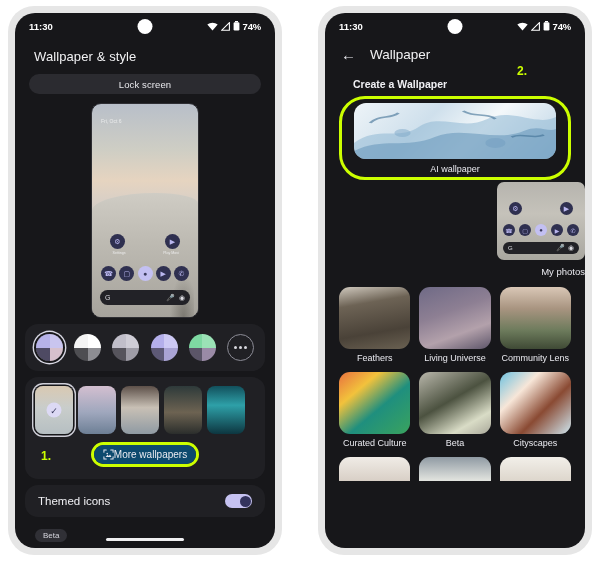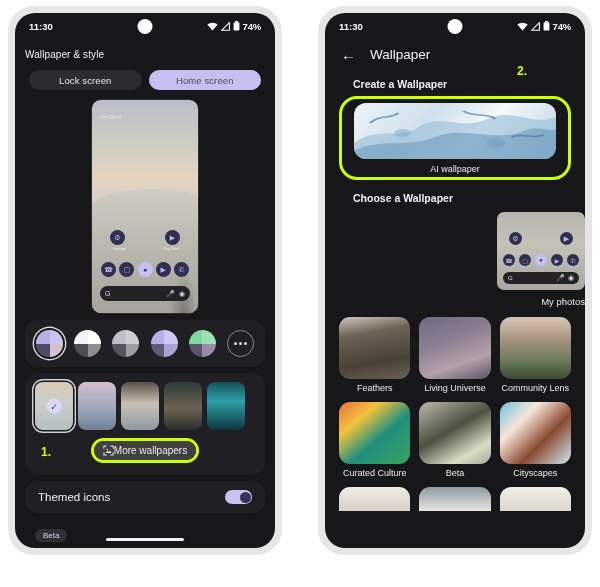--- a/index.html
+++ b/index.html
@@ -33,21 +33,21 @@
     color: #fff; font-size: 9.5px; font-weight: bold;
   }
   .camera-dot {
     position: absolute; left: 50%; top: 6px; transform: translateX(-50%);
     width: 15px; height: 15px; border-radius: 50%; background: #fff;
   }
   .status-right { display: flex; align-items: center; gap: 3px; }
   .pct { font-size: 9.5px; font-weight: bold; letter-spacing: -.2px; }
 
   
-  .page-title { color:#f1f1f3; font-size:10px; padding:10px 10px 2px; letter-spacing:.1px; }
+  .page-title { color:#f1f1f3; font-size:13px; padding:10px 19px 2px; letter-spacing:.1px; }
   .seg-row { display:flex; gap:7px; padding: 8px 14px 0; }
   .seg {
     flex:1; height:20px; border-radius:11px;
     display:flex; align-items:center; justify-content:center;
     font-size:9.5px; letter-spacing:.1px;
   }
   .seg.off { background:#2b2b30; color:#e8e8ec; }
   .seg.on  { background:#c4c0f0; color:#4b4b6b; }
 
   
@@ -94,21 +94,21 @@
   .th { width:38px; height:48px; border-radius:8px; position:relative; overflow:hidden; flex:none; }
   .th.sel { box-shadow:0 0 0 1.6px #17171a, 0 0 0 3px #cfcfd8; }
   .th .chk { position:absolute; left:50%; top:50%; transform:translate(-50%,-50%);
     width:15px; height:15px; border-radius:50%; background:#dcd9f4; color:#36365a;
     font-size:9px; display:flex; align-items:center; justify-content:center; }
 
   .morewrap { position:relative; display:flex; align-items:center; justify-content:center;
     padding:4px 0 12px; }
   .anno-num { position:absolute; font-size:12px; font-weight:bold; color:#ccff00; }
   .hl-box { border:3px solid #ccff00; border-radius:14px; padding:0; }
-  .more-btn { display:flex; align-items:center; background:#404040;
+  .more-btn { display:flex; align-items:center; background:#0c4a6e;
     border-radius:11px; padding:4px 9px; color:#eaeaf0; font-size:10px; }
   .img-icon { width:11px; height:11px; position:relative; flex:none; }
   .img-icon svg { display:block; }
 
   .themed { margin:0 10px; background:#202024; border-radius:13px;
     display:flex; align-items:center; justify-content:space-between; padding:9px 13px; }
   .themed-l { color:#f0f0f4; font-size:11.5px; }
   .toggle { width:27px; height:14px; border-radius:8px; background:#c6c2f1; position:relative; }
   .toggle b { position:absolute; right:1.5px; top:1.5px; width:11px; height:11px;
     border-radius:50%; background:#33335c; display:block; }
@@ -121,21 +121,21 @@
   .appbar { display:flex; align-items:center; gap:14px; padding:8px 16px 4px; }
   .back-arrow { color:#e9e9ee; font-size:15px; line-height:1; }
   .appbar-title { color:#f1f1f3; font-size:13.5px; }
   .sec-head { color:#f0f0f4; font-size:10.5px; font-weight:bold; padding:12px 28px 6px; }
   .create-row { display:flex; gap:10px; padding:0 14px; align-items:flex-start; }
   .create-cell { flex:1; display:flex; flex-direction:column; align-items:center; gap:5px; }
   .create-art { width:100%; height:56px; border-radius:12px; overflow:hidden; position:relative; }
   .create-lbl { color:#e9e9ef; font-size:9px; }
   .art-emoji { background:#4a9a58; display:flex; align-items:center; justify-content:center; }
   .art-ai { background:linear-gradient(135deg,#eef4f8 0%,#cfe0ec 35%,#f4f8fa 60%,#b9d2e4 100%); }
-  .hl-cell { border:3px solid #ccff00; border-radius:18px; padding:4px 12px 3px; }
+  .hl-cell { border:3px solid #ccff00; border-radius:26px; padding:4px 12px 3px; }
 
   .myphotos-wrap { display:flex; flex-direction:column; align-items:flex-end; gap:6px; padding:2px 0 0; }
   .mp {
     width:88px; height:78px; border-radius:7px; overflow:hidden; position:relative;
     background: linear-gradient(180deg,#b6b4ae 0%, #c5c2ba 40%, #a9a7a0 100%);
   }
   .mp .pv-dock { bottom:24px; left:6px; right:6px; }
   .mp .pv-search { bottom:6px; left:6px; right:6px; height:12px; }
   .mp-lbl { color:#e9e9ef; font-size:9.5px; }
 
@@ -168,21 +168,20 @@
               <rect x="0.6" y="1.2" width="5.8" height="8.2" rx="1.2" fill="#fff"></rect>
             </svg>
           <span class="pct">74%</span>
         </span>
       </div>
 
       <div class="page-title">Wallpaper &amp; style</div>
 
       <div class="seg-row">
         <div class="seg off">Lock screen</div>
-        <div class="seg on">Home screen</div>
       </div>
 
       <div class="preview-wrap">
         <div class="preview">
           <div class="pv-dune"></div>
           <div class="pv-grass"></div>
           <div class="pv-date">Fri, Oct 6</div>
 
           <div class="pv-icon" style="left:18px; top:130px;">⚙</div>
           <div class="pv-lbl" style="left:10px; top:147px;">Settings</div>
@@ -329,21 +328,20 @@
                 <path d="M8 20c4-8 10-4 14-10M54 8c5 6 12 2 16 8M78 34c6-4 10 2 16-2" stroke="#3f6f95" stroke-width="1.6" fill="none" opacity=".6"></path>
                 <circle cx="24" cy="30" r="4" fill="#7ea8c8" opacity=".5"></circle>
                 <circle cx="70" cy="40" r="5" fill="#6e9cbe" opacity=".45"></circle>
               </svg>
             </div>
             <div class="create-lbl">AI wallpaper</div>
           </div>
         </div>
       </div>
 
-      <div class="sec-head">Choose a Wallpaper</div>
 
       <div class="myphotos-wrap">
         <div class="mp">
           <div class="pv-dock">
             <div class="pv-icon" style="width:12px;height:12px;font-size:6px;">☎</div>
             <div class="pv-icon" style="width:12px;height:12px;font-size:6px;">▢</div>
             <div class="pv-icon hl" style="width:12px;height:12px;font-size:6px;">●</div>
             <div class="pv-icon" style="width:12px;height:12px;font-size:6px;">▶</div>
             <div class="pv-icon" style="width:12px;height:12px;font-size:6px;">✆</div>
           </div>

